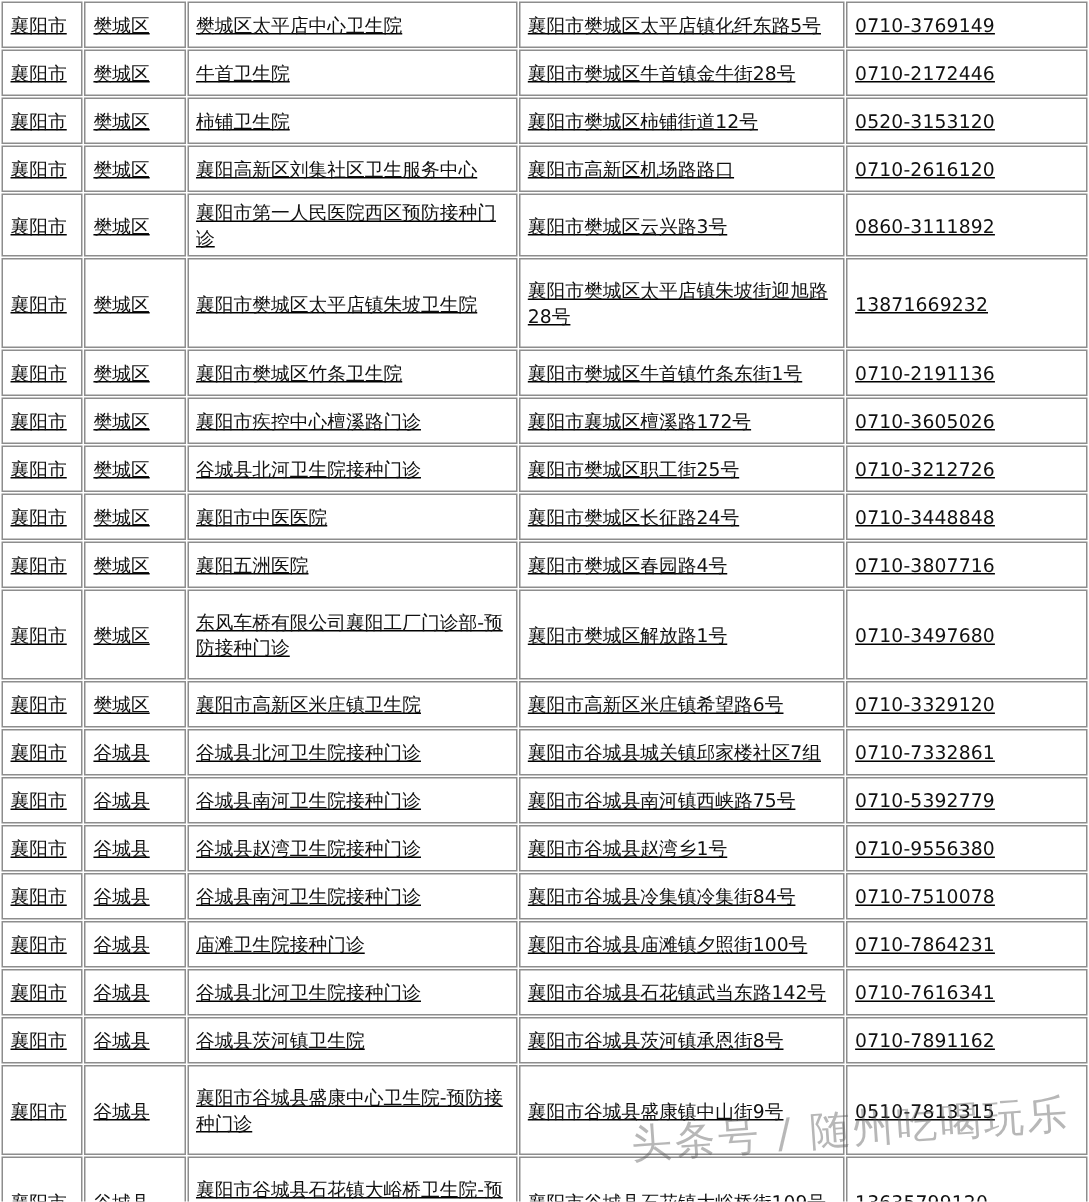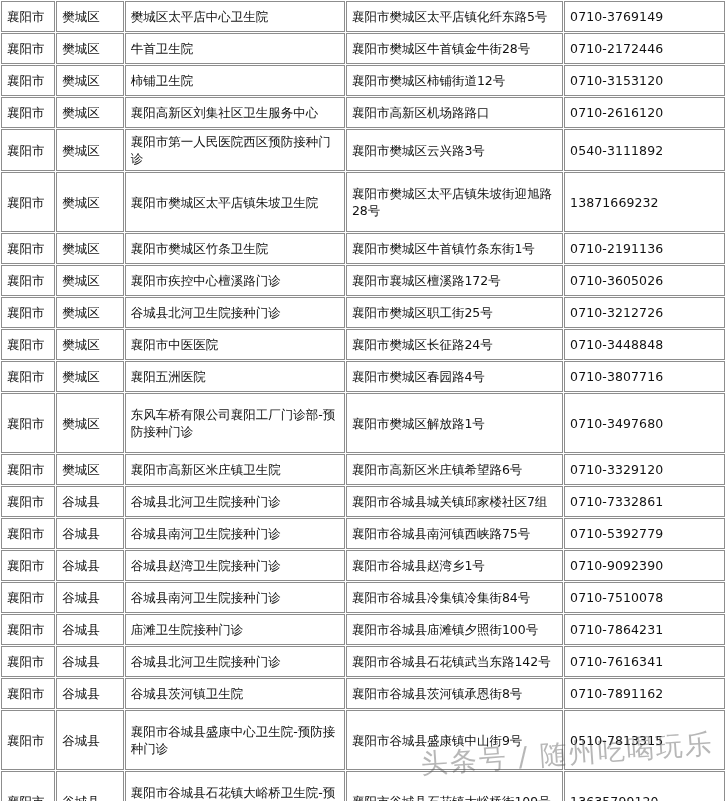--- a/index.html
+++ b/index.html
@@ -12,20 +12,21 @@
     height: 801px;
     font-family: "DejaVu Sans", "Liberation Sans", sans-serif;
     overflow: hidden;
     position: relative;
   }
   #sheet {
     width: 726px;
     height: 801px;
     position: relative;
     background: #ffffff;
+    text-decoration: underline;
   }
   table.vax-table {
     border-collapse: separate;
     border-spacing: 1px;
     width: 726px;
     table-layout: fixed;
     margin: 0;
     padding: 0;
   }
   table.vax-table td {
@@ -103,35 +104,35 @@
           <td class="cell-county">樊城区</td>
           <td class="cell-name">牛首卫生院</td>
           <td class="cell-addr">襄阳市樊城区牛首镇金牛街28号</td>
           <td class="cell-phone">0710-2172446</td>
         </tr>
         <tr class="row-std">
           <td class="cell-city">襄阳市</td>
           <td class="cell-county">樊城区</td>
           <td class="cell-name">柿铺卫生院</td>
           <td class="cell-addr">襄阳市樊城区柿铺街道12号</td>
-          <td class="cell-phone">0710-3153120</td>
+          <td class="cell-phone">0520-3153120</td>
         </tr>
         <tr class="row-std">
           <td class="cell-city">襄阳市</td>
           <td class="cell-county">樊城区</td>
           <td class="cell-name">襄阳高新区刘集社区卫生服务中心</td>
           <td class="cell-addr">襄阳市高新区机场路路口</td>
           <td class="cell-phone">0710-2616120</td>
         </tr>
         <tr class="row-std">
           <td class="cell-city">襄阳市</td>
           <td class="cell-county">樊城区</td>
           <td class="cell-name">襄阳市第一人民医院西区预防接种门诊</td>
           <td class="cell-addr">襄阳市樊城区云兴路3号</td>
-          <td class="cell-phone">0540-3111892</td>
+          <td class="cell-phone">0860-3111892</td>
         </tr>
         <tr class="row-tall">
           <td class="cell-city">襄阳市</td>
           <td class="cell-county">樊城区</td>
           <td class="cell-name">襄阳市樊城区太平店镇朱坡卫生院</td>
           <td class="cell-addr">襄阳市樊城区太平店镇朱坡街迎旭路28号</td>
           <td class="cell-phone">13871669232</td>
         </tr>
         <tr class="row-std">
           <td class="cell-city">襄阳市</td>
@@ -194,21 +195,21 @@
           <td class="cell-county">谷城县</td>
           <td class="cell-name">谷城县南河卫生院接种门诊</td>
           <td class="cell-addr">襄阳市谷城县南河镇西峡路75号</td>
           <td class="cell-phone">0710-5392779</td>
         </tr>
         <tr class="row-std">
           <td class="cell-city">襄阳市</td>
           <td class="cell-county">谷城县</td>
           <td class="cell-name">谷城县赵湾卫生院接种门诊</td>
           <td class="cell-addr">襄阳市谷城县赵湾乡1号</td>
-          <td class="cell-phone">0710-9092390</td>
+          <td class="cell-phone">0710-9556380</td>
         </tr>
         <tr class="row-std">
           <td class="cell-city">襄阳市</td>
           <td class="cell-county">谷城县</td>
           <td class="cell-name">谷城县南河卫生院接种门诊</td>
           <td class="cell-addr">襄阳市谷城县冷集镇冷集街84号</td>
           <td class="cell-phone">0710-7510078</td>
         </tr>
         <tr class="row-std">
           <td class="cell-city">襄阳市</td>

